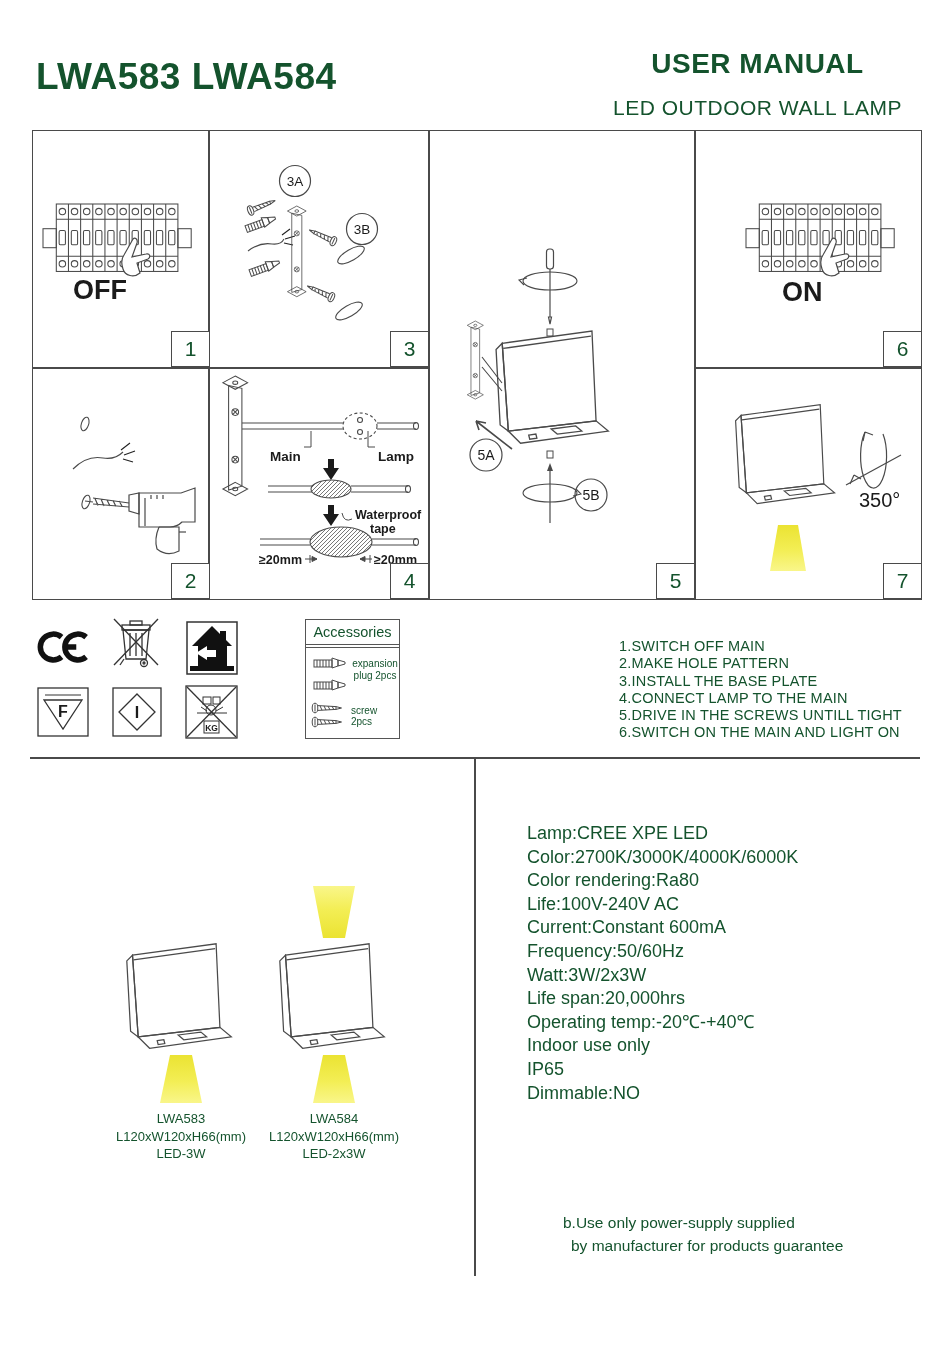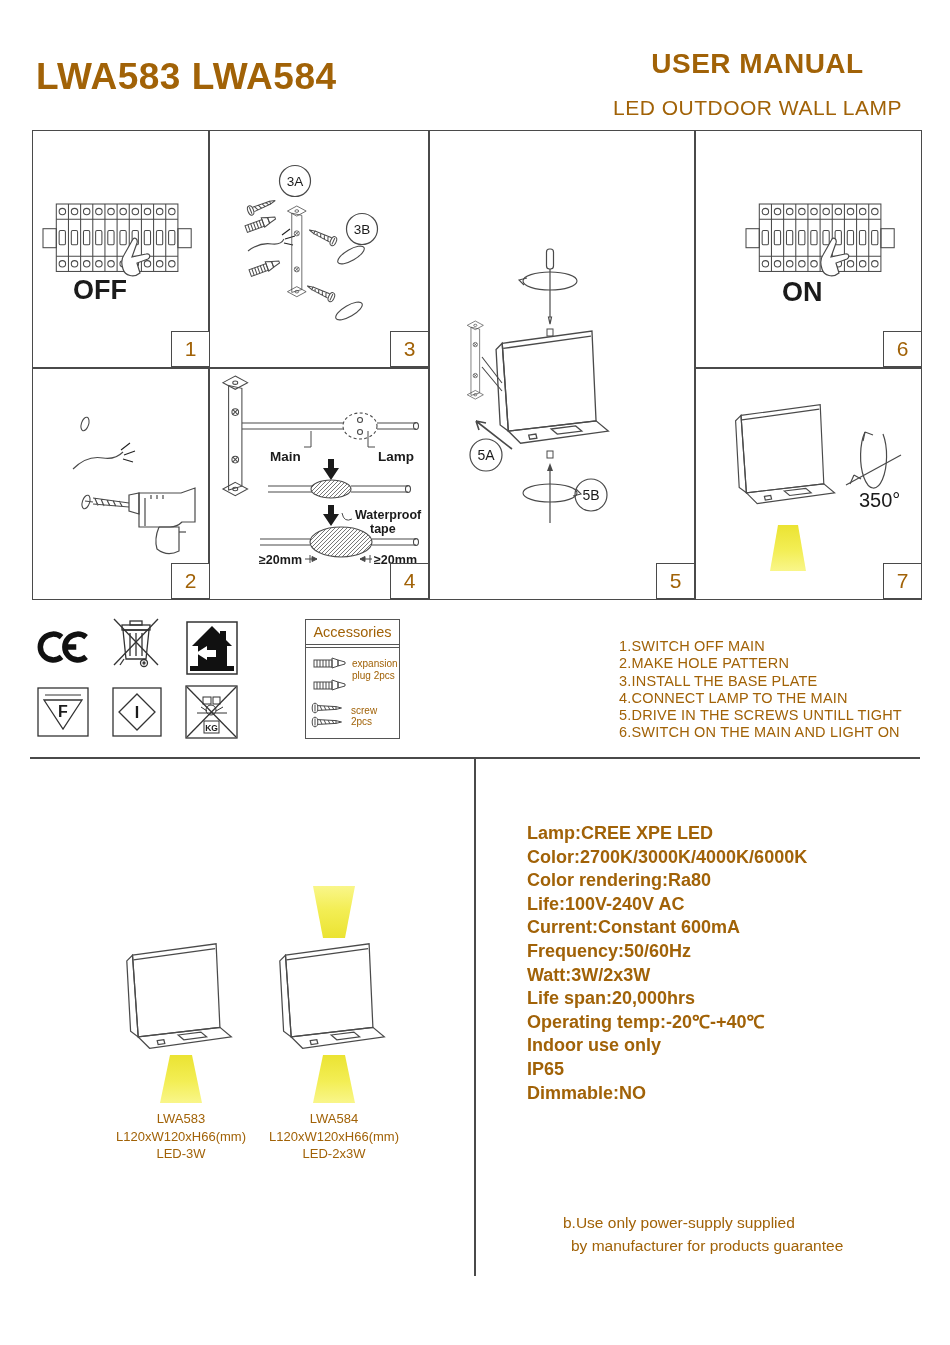--- a/index.html
+++ b/index.html
@@ -1,45 +1,45 @@
 <!DOCTYPE html>
 <html><head>
 <meta charset="utf-8">
 <style>
   html,body{margin:0;padding:0;background:#e8e8e8;}
   #page{position:relative;width:950px;height:1345px;background:#ffffff;margin:0 auto;
-        font-family:"Liberation Sans",sans-serif;color:#a16207;overflow:hidden;}
+        font-family:"Liberation Sans",sans-serif;color:#14532d;overflow:hidden;}
   .abs{position:absolute;}
   
   .models{left:36px;top:56px;font-size:37px;font-weight:bold;letter-spacing:0.5px;}
   .hright{right:48px;top:48px;text-align:center;}
   .manual-title{font-size:28px;font-weight:bold;letter-spacing:0.5px;}
   .manual-sub{font-size:21px;margin-top:16px;letter-spacing:0.5px;}
   
   .grid{left:32px;top:130px;width:888px;height:468px;border:1.5px solid #4a4a4a;}
   .gline{background:#4a4a4a;}
   .numbox{width:37px;height:34px;border:1.5px solid #4a4a4a;display:flex;align-items:center;
           justify-content:center;font-size:21px;background:#fff;}
   
   .acc-box{left:305px;top:619px;width:93px;height:118px;border:1.4px solid #555;}
   .acc-title{position:absolute;left:0;top:4px;width:100%;text-align:center;font-size:14.5px;}
   .acc-rule{position:absolute;left:0;top:24px;width:100%;height:1px;background:#555;}
   .acc-rule2{position:absolute;left:0;top:27px;width:100%;height:1px;background:#555;}
-  .acc-text1{position:absolute;left:46px;top:38px;width:46px;font-size:10px;line-height:12px;}
+  .acc-text1{position:absolute;left:46px;top:38px;width:46px;font-size:10px;line-height:12px;text-align:center;}
   .acc-text2{position:absolute;left:45px;top:85px;width:48px;font-size:10px;}
   .instructions{left:619px;top:638px;font-size:14.5px;line-height:17.3px;letter-spacing:0.2px;}
   
   .hrule{left:30px;top:757px;width:890px;height:1.5px;background:#4a4a4a;}
   .vrule{left:474px;top:757px;width:1.5px;height:519px;background:#4a4a4a;}
   
   .product{top:880px;width:170px;height:285px;}
   .captions{position:absolute;top:230px;left:0;width:100%;text-align:center;
             font-size:13px;line-height:17.5px;}
   
-  .specs{left:527px;top:822px;font-size:18px;line-height:23.6px;font-weight:bold;}
+  .specs{left:527px;top:822px;font-size:18px;line-height:23.6px;}
   .cautions{left:487px;top:1211px;font-size:15.5px;line-height:23.4px;}
   .caut-b{padding-left:76px;}
   .caut-c{padding-left:84px;}
   svg text{font-family:"Liberation Sans",sans-serif;fill:#1b1b1b;}
 </style>
 </head>
 <body>
 
 <svg width="0" height="0" style="position:absolute" aria-hidden="true">
 <defs>

